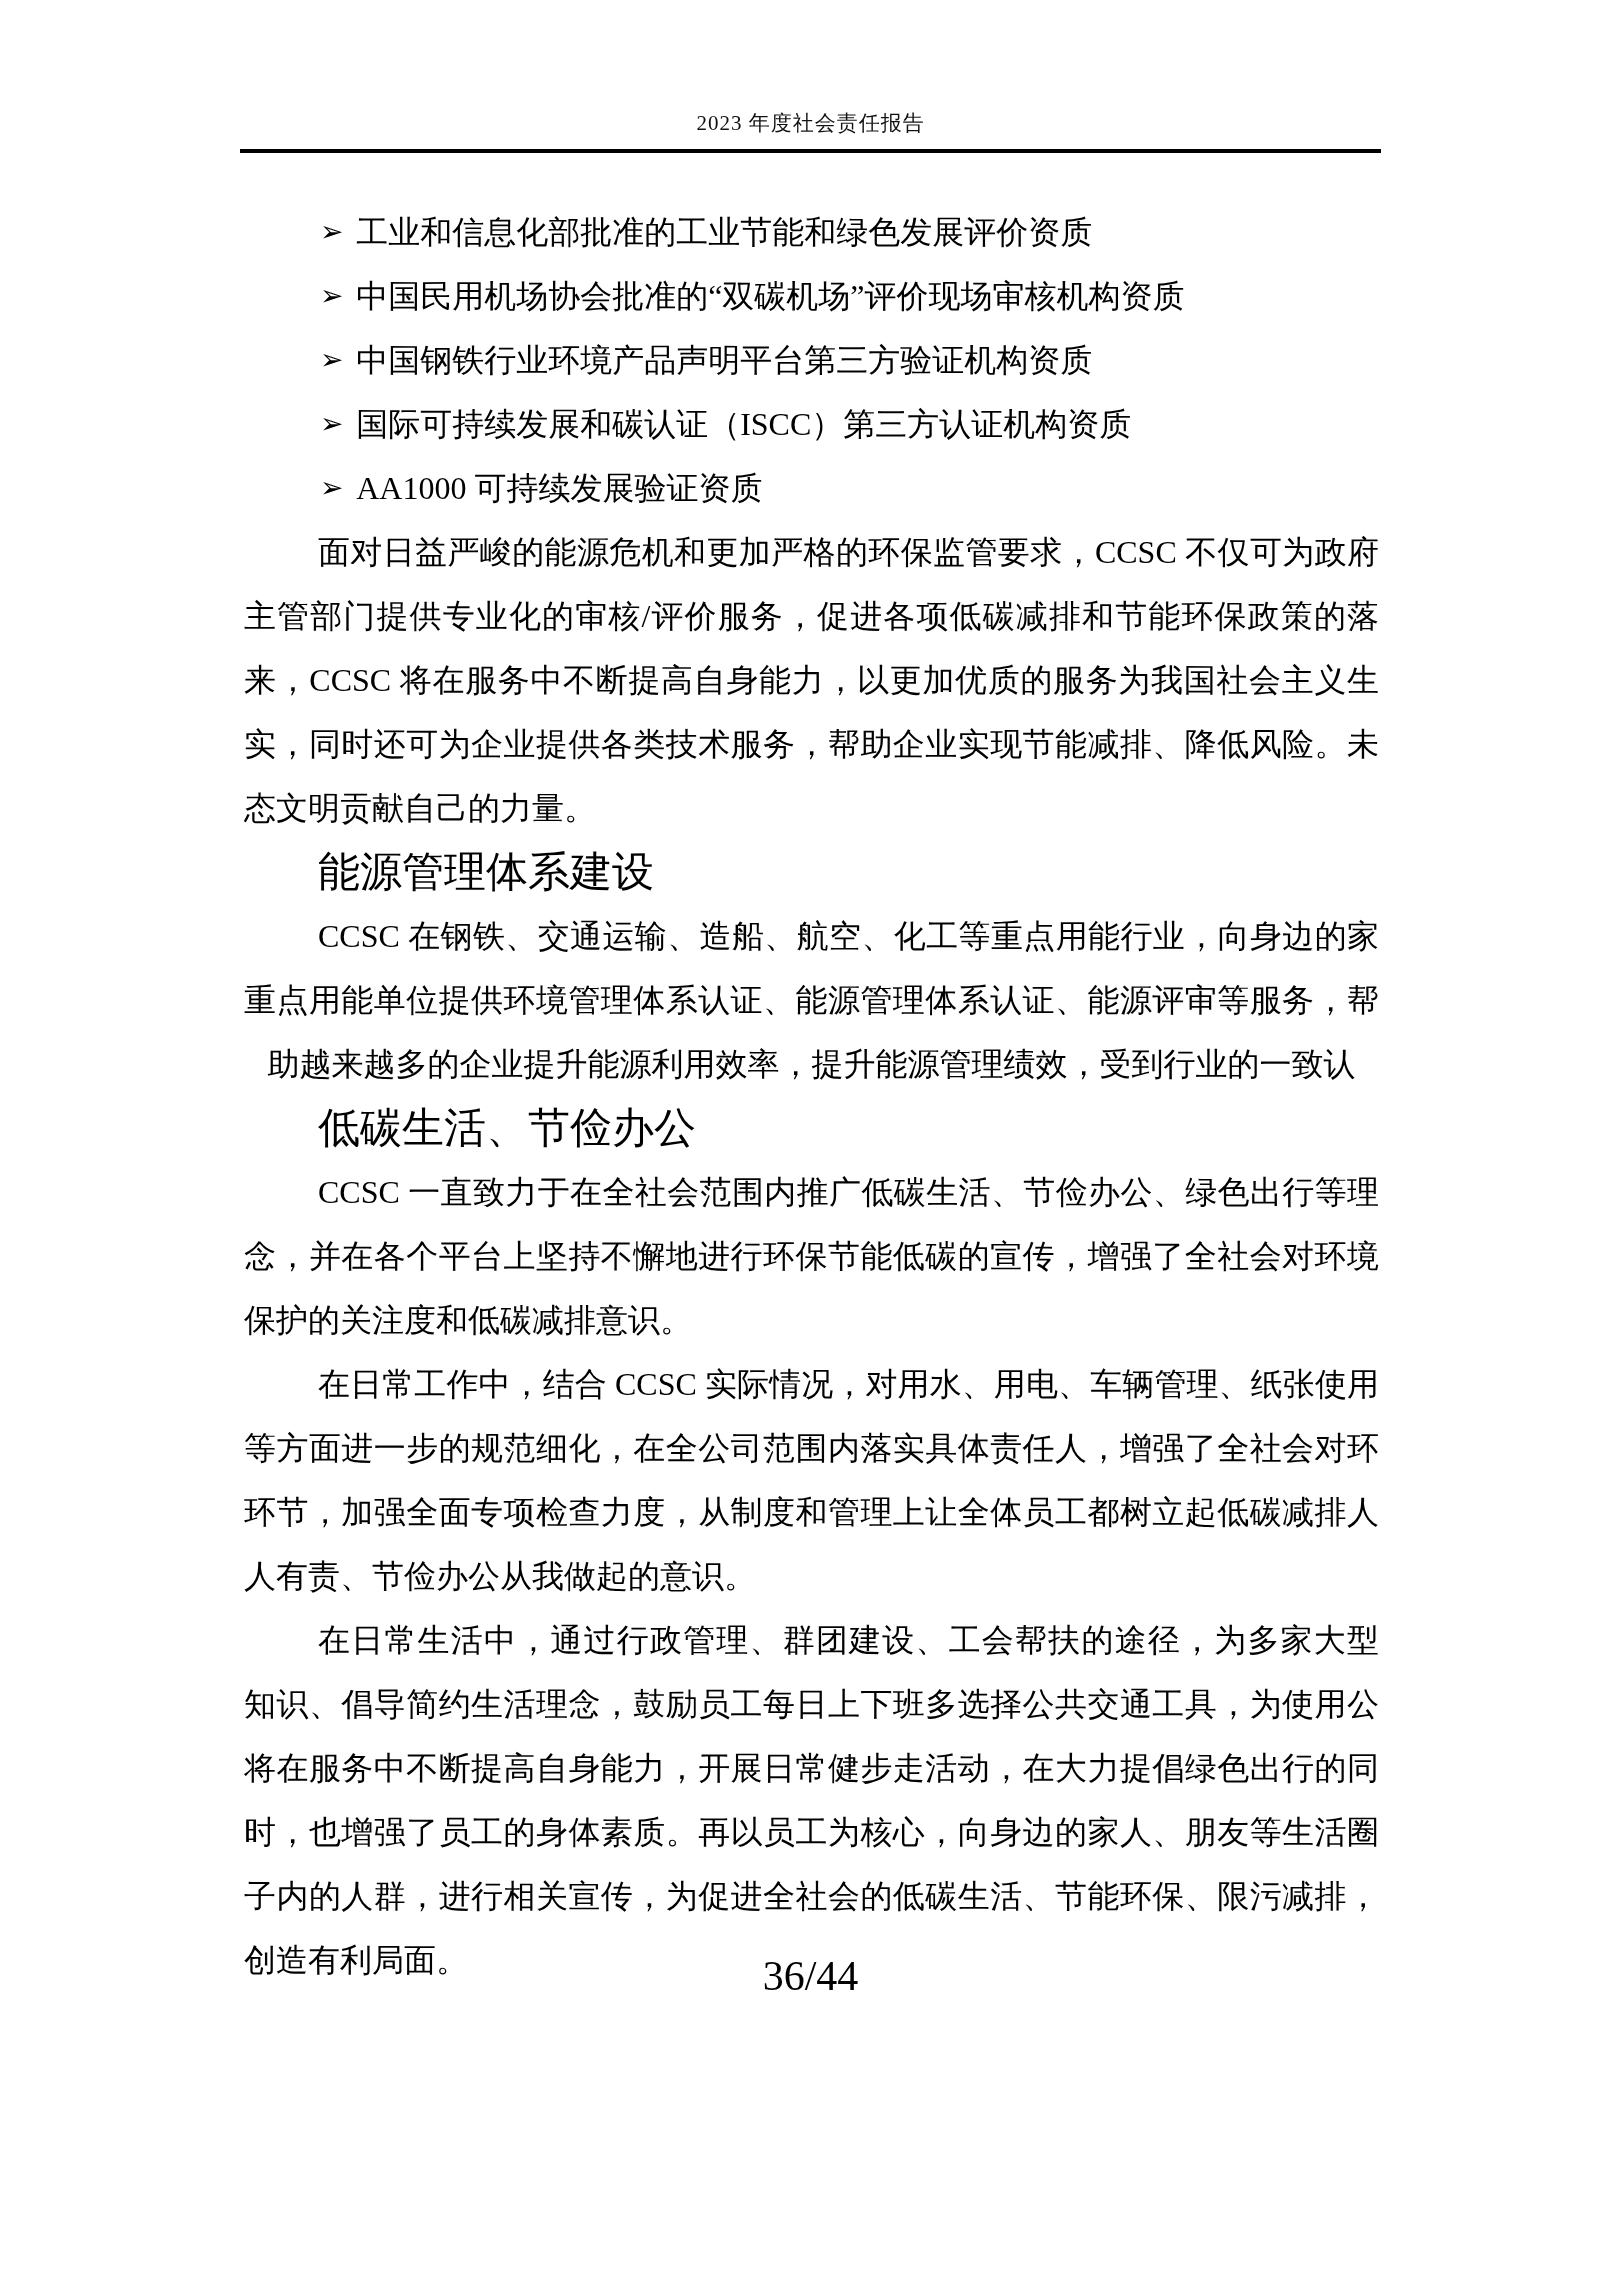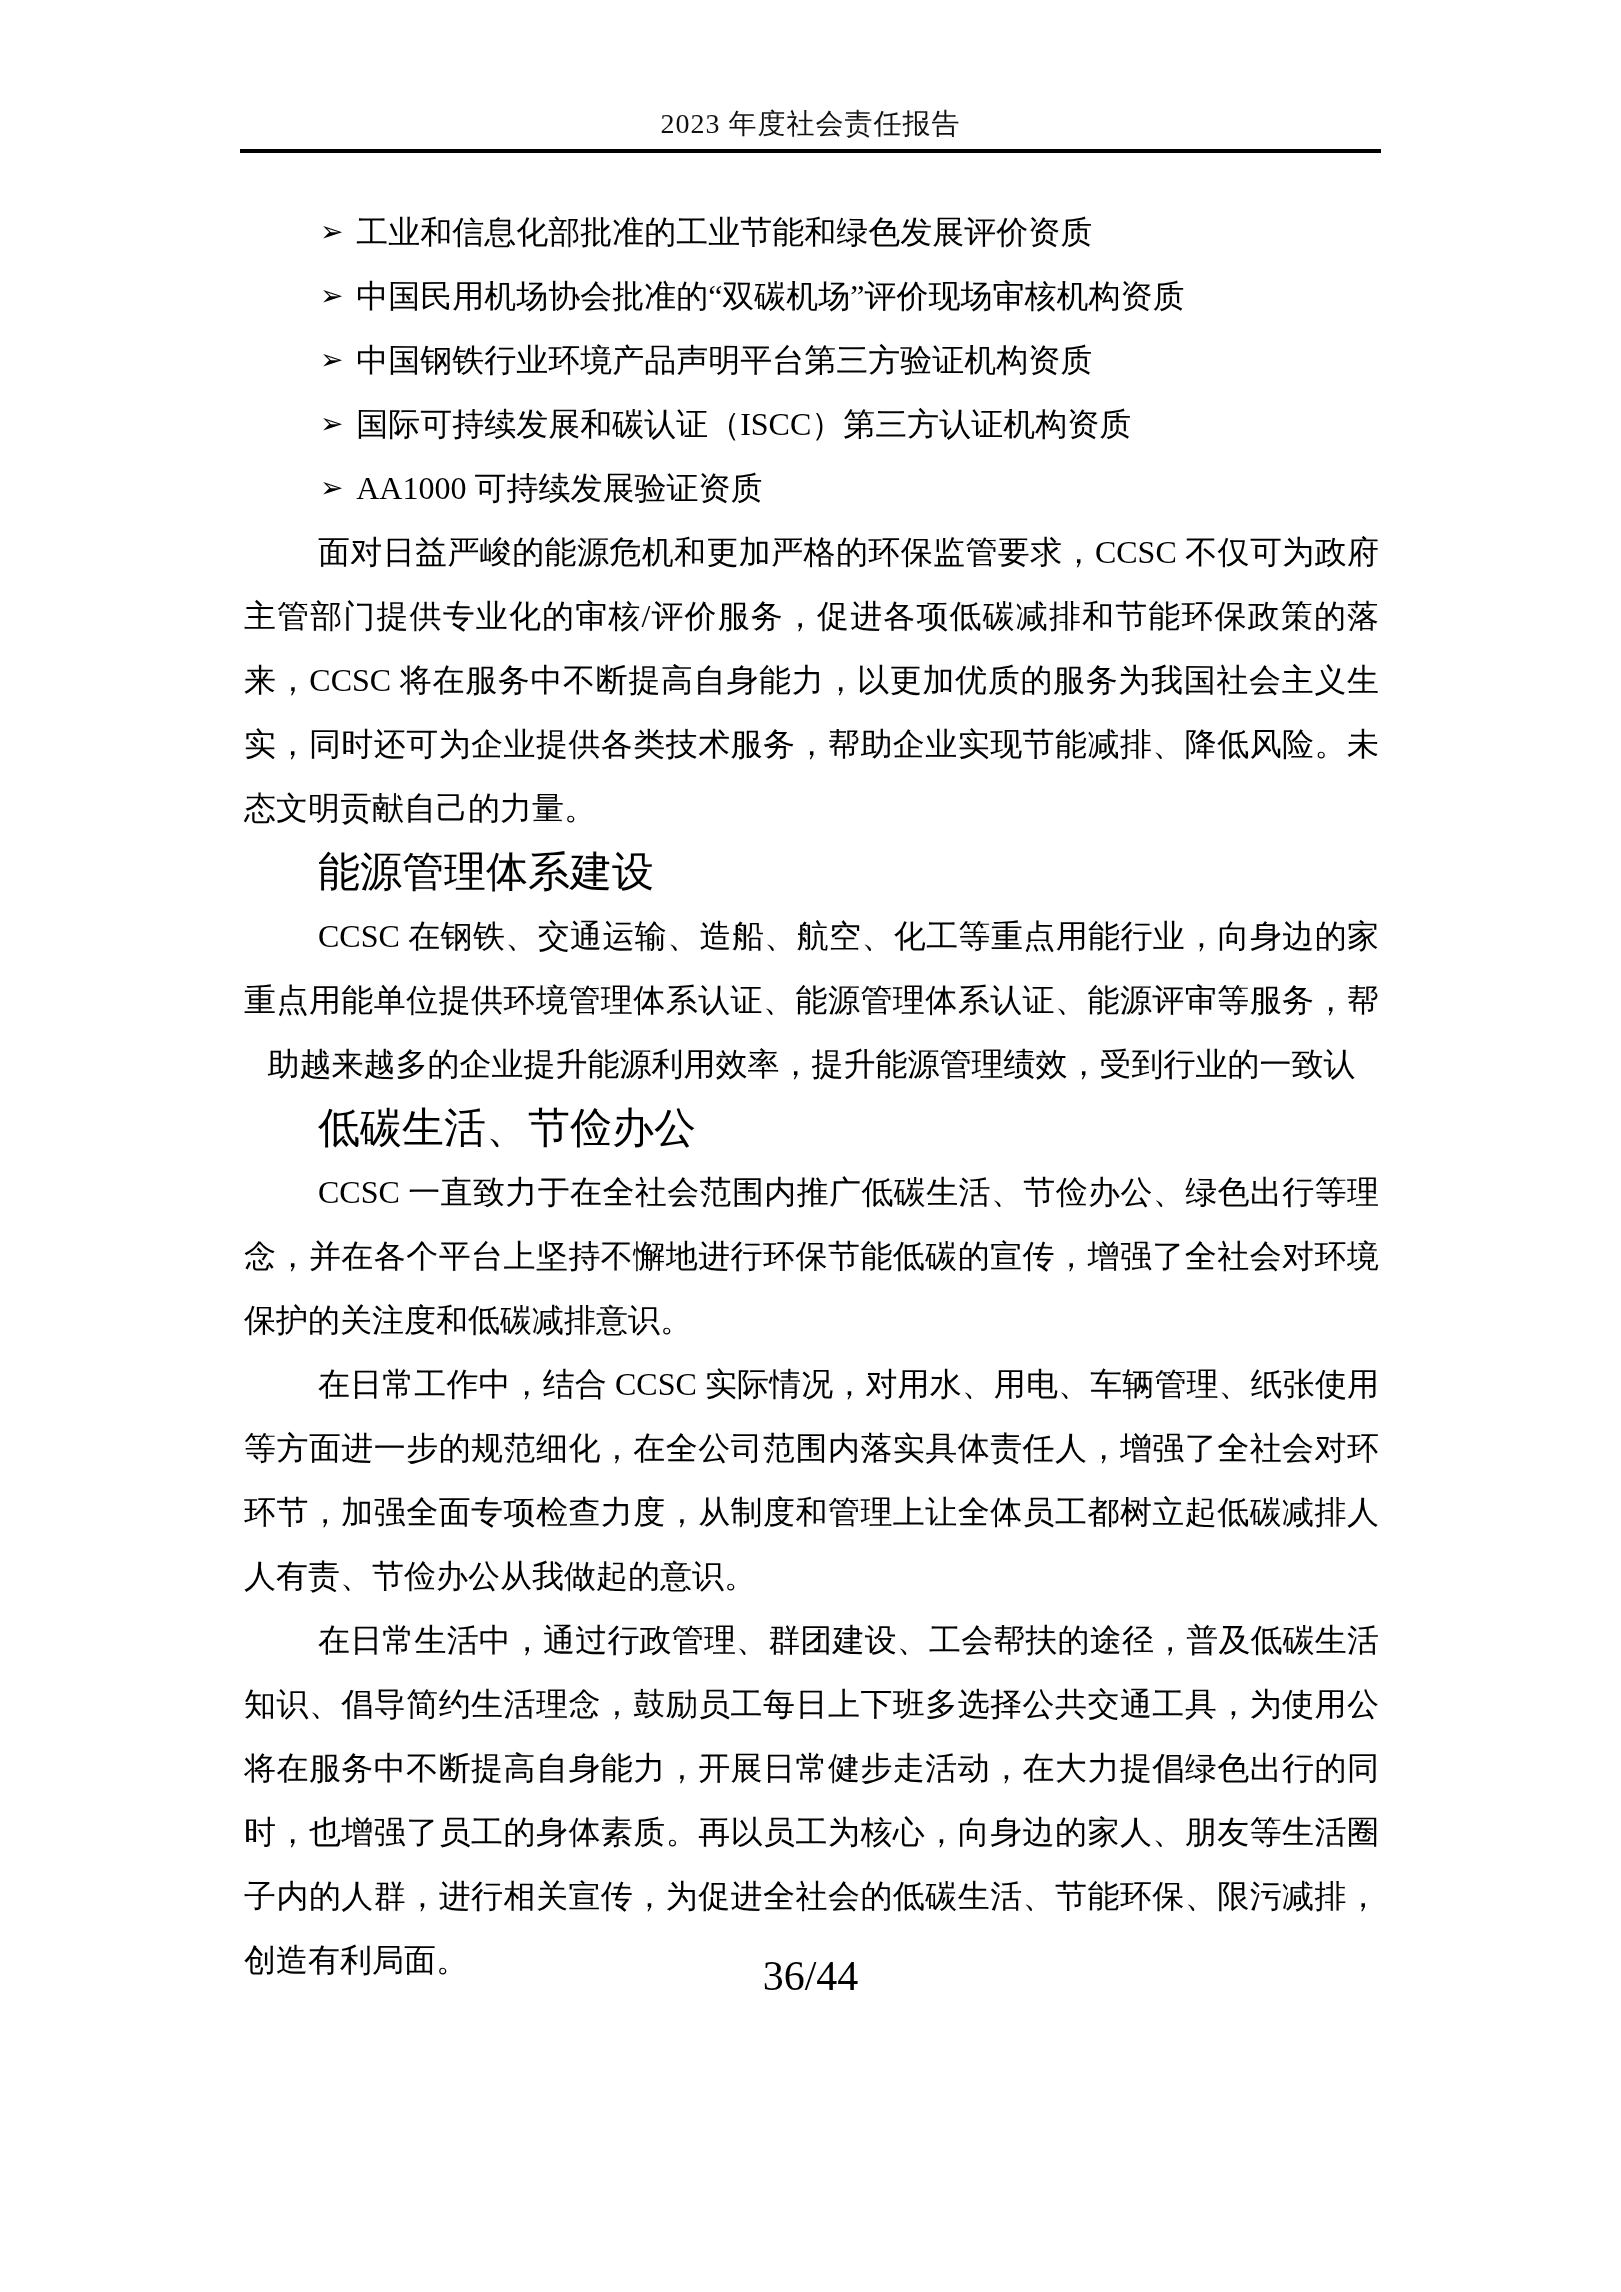--- a/index.html
+++ b/index.html
@@ -16,21 +16,21 @@
     font-family: "Liberation Serif", "DejaVu Serif", serif;
     overflow: hidden;
   }
   
   .header-title {
     position: absolute;
     top: 106px;
     left: 0;
     width: 100%;
     text-align: center;
-    font-size: 28px;
+    font-size: 21px;
     line-height: 35px;
     letter-spacing: 1px;
     color: #111;
   }
   .header-rule {
     position: absolute;
     top: 149px;
     left: 240px;
     width: 1141px;
     height: 3.9px;
@@ -157,21 +157,21 @@
     </div>
 
     <div class="para">
       <div class="line first">在日常工作中，结合 CCSC 实际情况，对用水、用电、车辆管理、纸张使用</div>
       <div class="line">等方面进一步的规范细化，在全公司范围内落实具体责任人，增强了全社会对环境</div>
       <div class="line">环节，加强全面专项检查力度，从制度和管理上让全体员工都树立起低碳减排人</div>
       <div class="line last">人有责、节俭办公从我做起的意识。</div>
     </div>
 
     <div class="para">
-      <div class="line first">在日常生活中，通过行政管理、群团建设、工会帮扶的途径，普及低碳生活</div>
+      <div class="line first">在日常生活中，通过行政管理、群团建设、工会帮扶的途径，为多家大型</div>
       <div class="line">知识、倡导简约生活理念，鼓励员工每日上下班多选择公共交通工具，为使用公</div>
       <div class="line">将在服务中不断提高自身能力，开展日常健步走活动，在大力提倡绿色出行的同</div>
       <div class="line">时，也增强了员工的身体素质。再以员工为核心，向身边的家人、朋友等生活圈</div>
       <div class="line">子内的人群，进行相关宣传，为促进全社会的低碳生活、节能环保、限污减排，</div>
       <div class="line last">创造有利局面。</div>
     </div>
 
   </div>
 
   <div class="footer-page-number">36/44</div>

